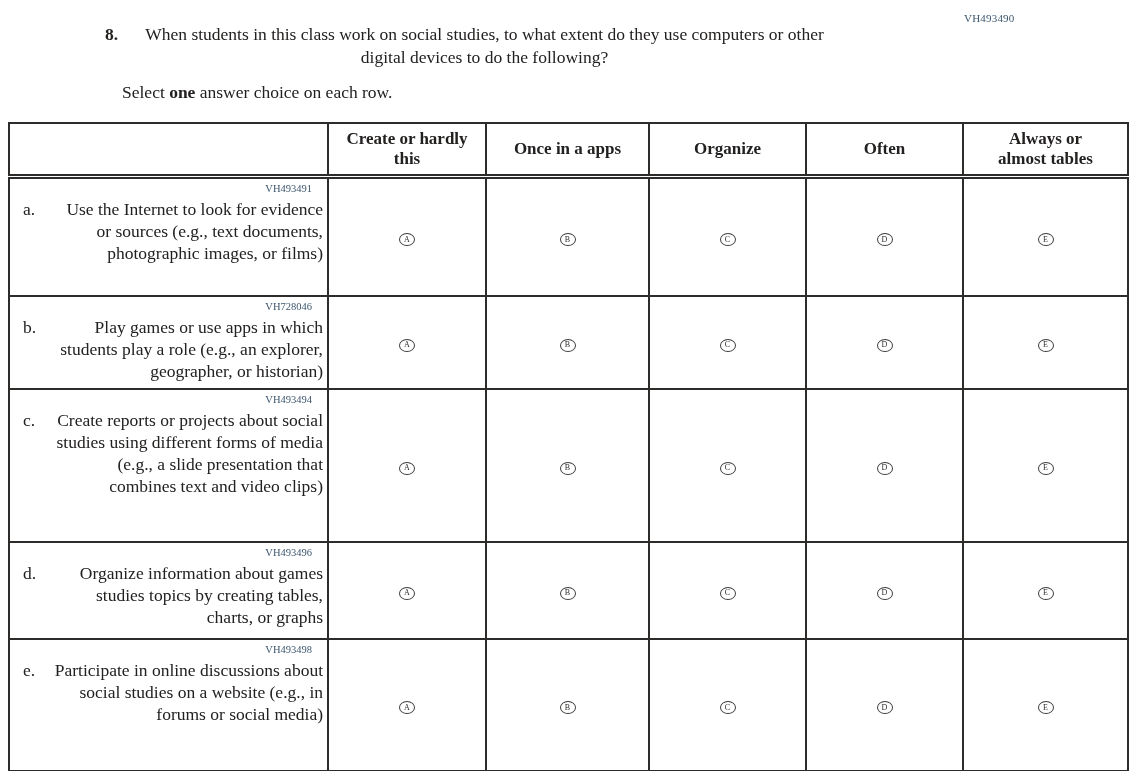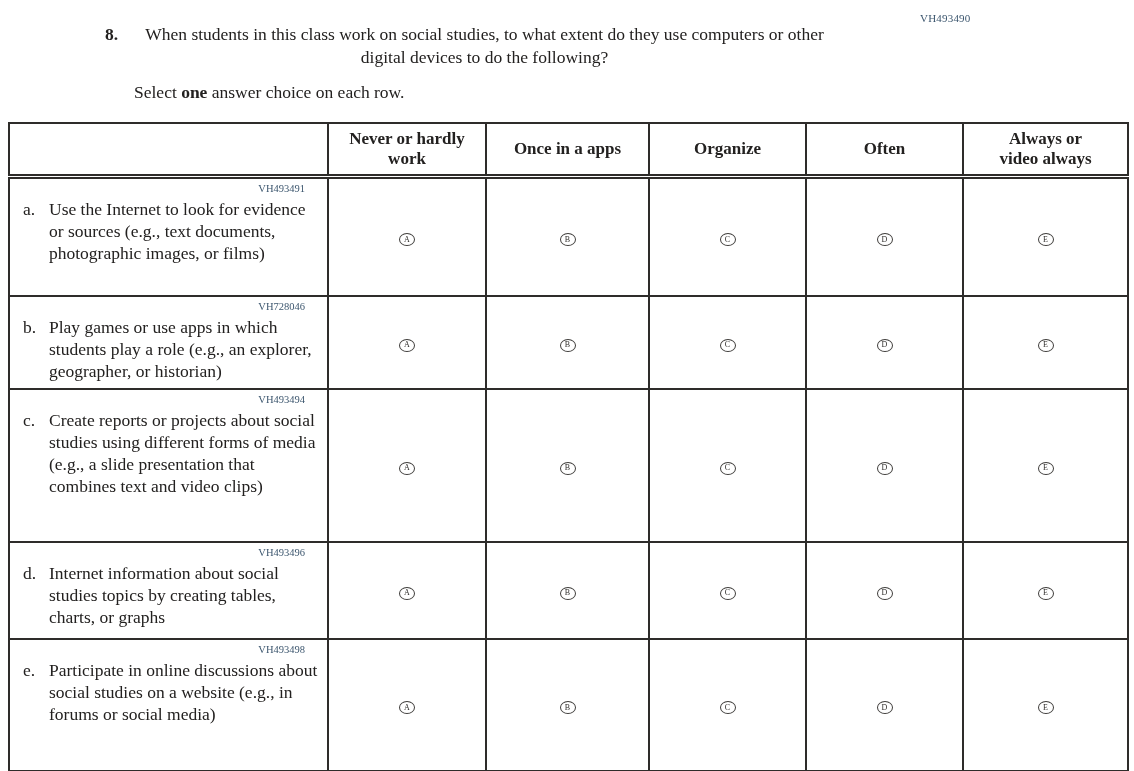--- a/index.html
+++ b/index.html
@@ -6,21 +6,21 @@
   html, body {
     width: 1134px; height: 771px;
     background: #ffffff;
     font-family: "Liberation Serif", "DejaVu Serif", serif;
     color: #232120;
     overflow: hidden;
     position: relative;
   }
   .form-code-top {
     position: absolute;
-    left: 920px; top: 12px;
+    left: 964px; top: 12px;
     font-size: 11px;
     color: #3c566e;
     letter-spacing: 0.2px;
   }
   .question-block {
     position: absolute;
     left: 105px; top: 23px;
     width: 730px;
   }
   .q-line {
@@ -33,21 +33,21 @@
     line-height: 23px;
     flex-shrink: 0;
   }
   .q-text {
     font-size: 17.5px;
     line-height: 23px;
     text-align: center;
   }
   .q-instruction {
     margin-top: 12px;
-    margin-left: 29px;
+    margin-left: 17px;
     font-size: 17.5px;
     line-height: 23px;
   }
   .bold { font-weight: bold; }
 
   table.matrix {
     position: absolute;
     left: 8px; top: 122px;
     width: 1119px;
     border-collapse: collapse;
@@ -77,33 +77,33 @@
 
   td.label-cell {
     vertical-align: top;
     padding: 0;
   }
   .row-code {
     text-align: right;
     font-size: 10.5px;
     line-height: 13px;
     color: #3c566e;
-    padding: 3px 22px 0 0;
+    padding: 3px 15px 0 0;
   }
   .item {
     display: flex;
     padding: 3px 4px 6px 13px;
     font-size: 17.5px;
     line-height: 22px;
   }
   .item-letter {
     width: 26px;
     flex-shrink: 0;
   }
-  .item-text { flex: 1; }
+  .item-text { flex: 1; text-align: right; }
 
   td.opt-cell {
     text-align: center;
     vertical-align: middle;
   }
   .bubble {
     display: inline-flex;
     align-items: center;
     justify-content: center;
     width: 16px; height: 13px;
@@ -141,35 +141,35 @@
       <col class="c-opt1">
       <col class="c-opt2">
       <col class="c-opt3">
       <col class="c-opt4">
       <col class="c-opt5">
   </colgroup>
   <thead>
     <tr>
       <th></th>
       <th>
-        <span class="hdr-line">Never or hardly</span>
-        <span class="hdr-line">work</span>
+        <span class="hdr-line">Create or hardly</span>
+        <span class="hdr-line">this</span>
       </th>
       <th>
         <span class="hdr-line">Once in a apps</span>
       </th>
       <th>
         <span class="hdr-line">Organize</span>
       </th>
       <th>
         <span class="hdr-line">Often</span>
       </th>
       <th>
         <span class="hdr-line">Always or</span>
-        <span class="hdr-line">video always</span>
+        <span class="hdr-line">almost tables</span>
       </th>
     </tr>
   </thead>
   <tbody>
     <tr class="row-a">
       <td class="label-cell">
         <div class="row-code">VH493491</div>
         <div class="item">
           <span class="item-letter">a.</span>
           <span class="item-text">Use the Internet to look for evidence or sources (e.g., text documents, photographic images, or films)</span>
@@ -207,21 +207,21 @@
       <td class="opt-cell"><span class="bubble">B</span></td>
       <td class="opt-cell"><span class="bubble">C</span></td>
       <td class="opt-cell"><span class="bubble">D</span></td>
       <td class="opt-cell"><span class="bubble">E</span></td>
     </tr>
     <tr class="row-d">
       <td class="label-cell">
         <div class="row-code">VH493496</div>
         <div class="item">
           <span class="item-letter">d.</span>
-          <span class="item-text">Internet information about social studies topics by creating tables, charts, or graphs</span>
+          <span class="item-text">Organize information about games studies topics by creating tables, charts, or graphs</span>
         </div>
       </td>
       <td class="opt-cell"><span class="bubble">A</span></td>
       <td class="opt-cell"><span class="bubble">B</span></td>
       <td class="opt-cell"><span class="bubble">C</span></td>
       <td class="opt-cell"><span class="bubble">D</span></td>
       <td class="opt-cell"><span class="bubble">E</span></td>
     </tr>
     <tr class="row-e">
       <td class="label-cell">

